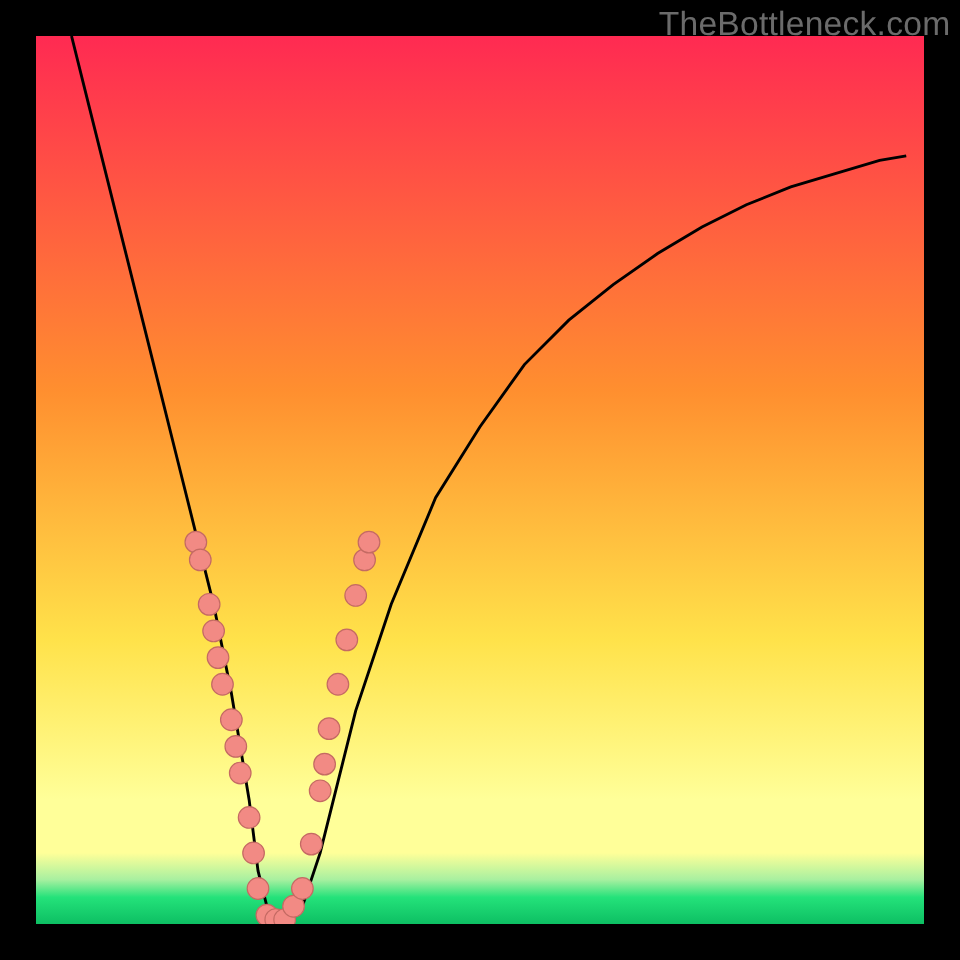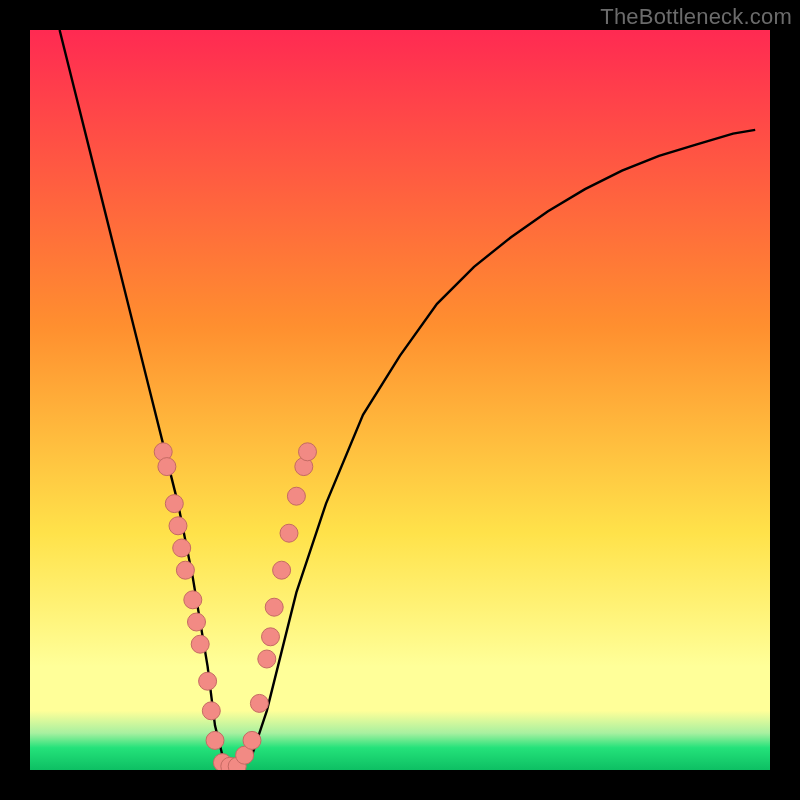--- a/index.html
+++ b/index.html
@@ -29,21 +29,21 @@
     position: absolute;
     left: 0; top: 0;
     width: 100%;
     height: 100%;
   }
   .attribution {
     position: absolute;
     top: 4px;
     right: 8px;
     color: #6b6b6b;
-    font-size: 22px;
+    font-size: 28px;
     font-weight: 500;
     letter-spacing: 0.2px;
   }
   svg.overlay {
     position: absolute;
     left: 0; top: 0;
     width: 100%;
     height: 100%;
   }
 </style>

